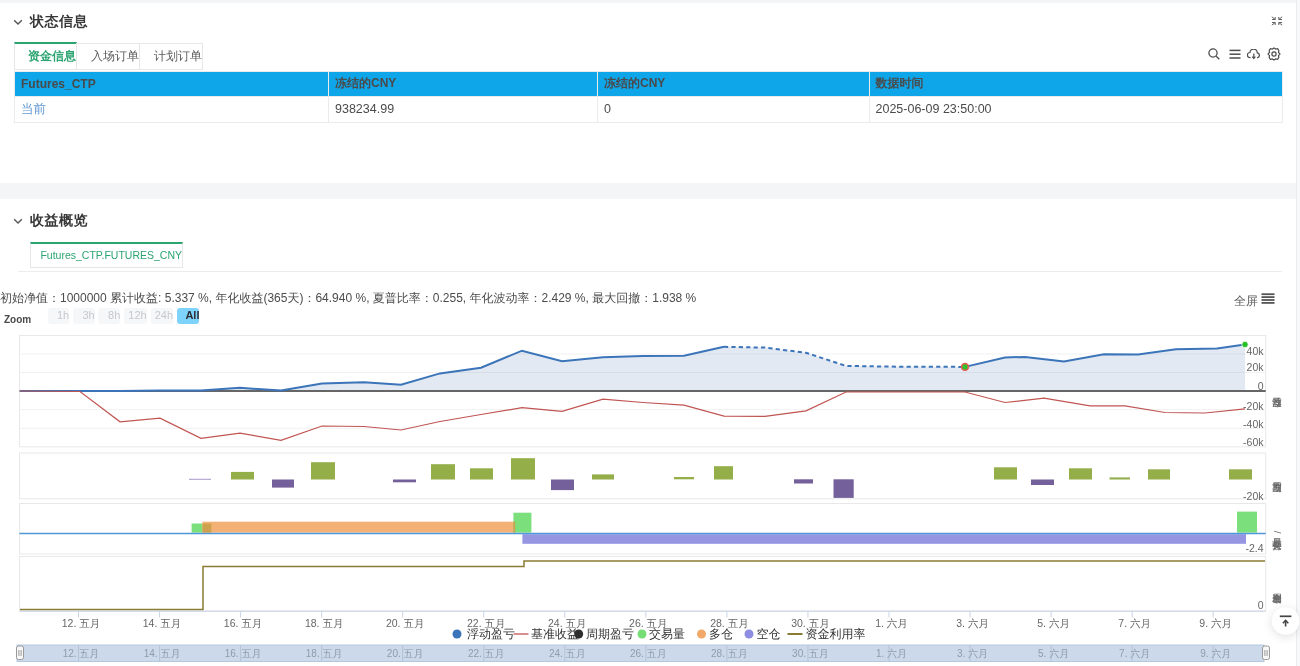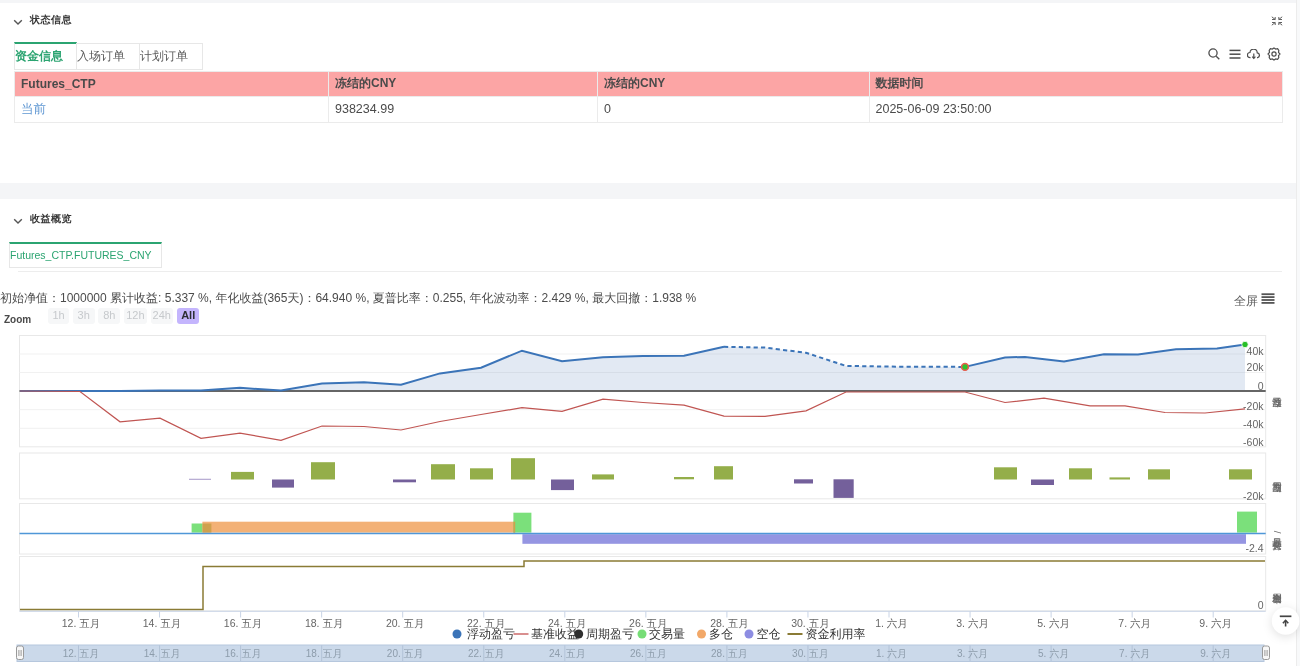--- a/index.html
+++ b/index.html
@@ -1,26 +1,26 @@
 <!DOCTYPE html>
 <html><head><meta charset="utf-8"><style>
 *{margin:0;padding:0;box-sizing:border-box}
 html,body{width:1300px;height:666px;background:#fff;font-family:"Liberation Sans",sans-serif;overflow:hidden}
 .abs{position:absolute}
 #page{position:relative;width:1300px;height:666px;background:#fff}
 .band{background:#f4f5f7}
-.title{font-size:10px;font-weight:700;color:#383838;letter-spacing:.5px}
-.tab{position:absolute;border:1px solid #e7e7e7;background:#fff;font-size:12px;color:#595959;text-align:left}
+.title{font-size:14px;font-weight:700;color:#383838;letter-spacing:.5px}
+.tab{position:absolute;border:1px solid #e7e7e7;background:#fff;font-size:12px;color:#595959;text-align:right}
 .tab.on{border-top:2px solid #2ba471;color:#2ba471;font-weight:700}
 table.t{border-collapse:collapse;width:1268px;table-layout:fixed;font-size:12.5px;color:#4b4b4b}
 table.t th,table.t td{border:1px solid #ebebeb;font-weight:400;text-align:left;padding:0 0 0 6px;overflow:hidden;white-space:nowrap}
-table.t th{background:#fca5a5;font-weight:700;font-size:12px;color:#4a4a4a;height:25px}
+table.t th{background:#0ea5e9;font-weight:700;font-size:12px;color:#4a4a4a;height:25px}
 table.t td{height:26.5px}
-.zbtn{position:absolute;top:308px;height:15.5px;border-radius:3px;background:#f6f7f8;color:#c6c9cc;font-size:11px;line-height:15.5px;text-align:center}
-.zbtn.on{background:#c4b5fd;color:#2c2e33;font-weight:700}
+.zbtn{position:absolute;top:308px;height:15.5px;border-radius:3px;background:#f6f7f8;color:#c6c9cc;font-size:11px;line-height:15.5px;text-align:right}
+.zbtn.on{background:#7dd3fc;color:#2c2e33;font-weight:700}
 </style></head><body>
 <div id="page">
 <div class="abs band" style="left:0;top:0;width:1300px;height:2.5px"></div>
 <div class="abs band" style="left:0;top:183px;width:1300px;height:16px"></div>
 <div class="abs" style="left:1295.5px;top:0;width:4.5px;height:666px;background:#f8f9fa;border-left:1px solid #ececec"></div>
 
 <svg class="abs" style="left:13px;top:19px" width="10" height="7">
       <polyline points="1.2,1.2 5,5 8.8,1.2" fill="none" stroke="#555" stroke-width="1.4"></polyline>
     </svg>
 <div class="abs title" style="left:30px;top:12.5px">状态信息</div>
@@ -76,21 +76,21 @@
             <td>2025-06-09 23:50:00</td>
           </tr>
 </tbody>
       </table>
     </div>
 
 <svg class="abs" style="left:13px;top:218px" width="10" height="7">
       <polyline points="1.2,1.2 5,5 8.8,1.2" fill="none" stroke="#555" stroke-width="1.4"></polyline>
     </svg>
 <div class="abs title" style="left:30px;top:211.5px">收益概览</div>
-<div class="tab on" style="left:9px;top:242px;width:153px;height:26px;line-height:23px;font-size:10.5px;font-weight:400">Futures_CTP.FUTURES_CNY</div>
+<div class="tab on" style="left:30px;top:242px;width:153px;height:26px;line-height:23px;font-size:10.5px;font-weight:400">Futures_CTP.FUTURES_CNY</div>
 <div class="abs" style="left:18px;top:271px;width:1264px;height:1px;background:#ededed"></div>
 <div class="abs" style="left:0;top:289.5px;width:1291px;text-align:left;font-size:12px;color:#4c4c4c">初始净值：1000000 累计收益: 5.337 %, 年化收益(365天)：64.940 %, 夏普比率：0.255, 年化波动率：2.429 %, 最大回撤：1.938 %</div>
 <div class="abs" style="left:1234px;top:293px;font-size:12px;color:#595959">全屏</div>
 <svg class="abs" style="left:1260.5px;top:292.5px" width="14" height="11" stroke="#555" stroke-width="1.8">
       <line x1="0.5" y1="1.2" x2="13.5" y2="1.2"></line>
       <line x1="0.5" y1="4.1" x2="13.5" y2="4.1"></line>
       <line x1="0.5" y1="7" x2="13.5" y2="7"></line>
       <line x1="0.5" y1="9.9" x2="13.5" y2="9.9"></line>
     </svg>
 <div class="abs" style="left:4px;top:314px;font-size:10px;font-weight:700;color:#4a4a4a">Zoom</div>

